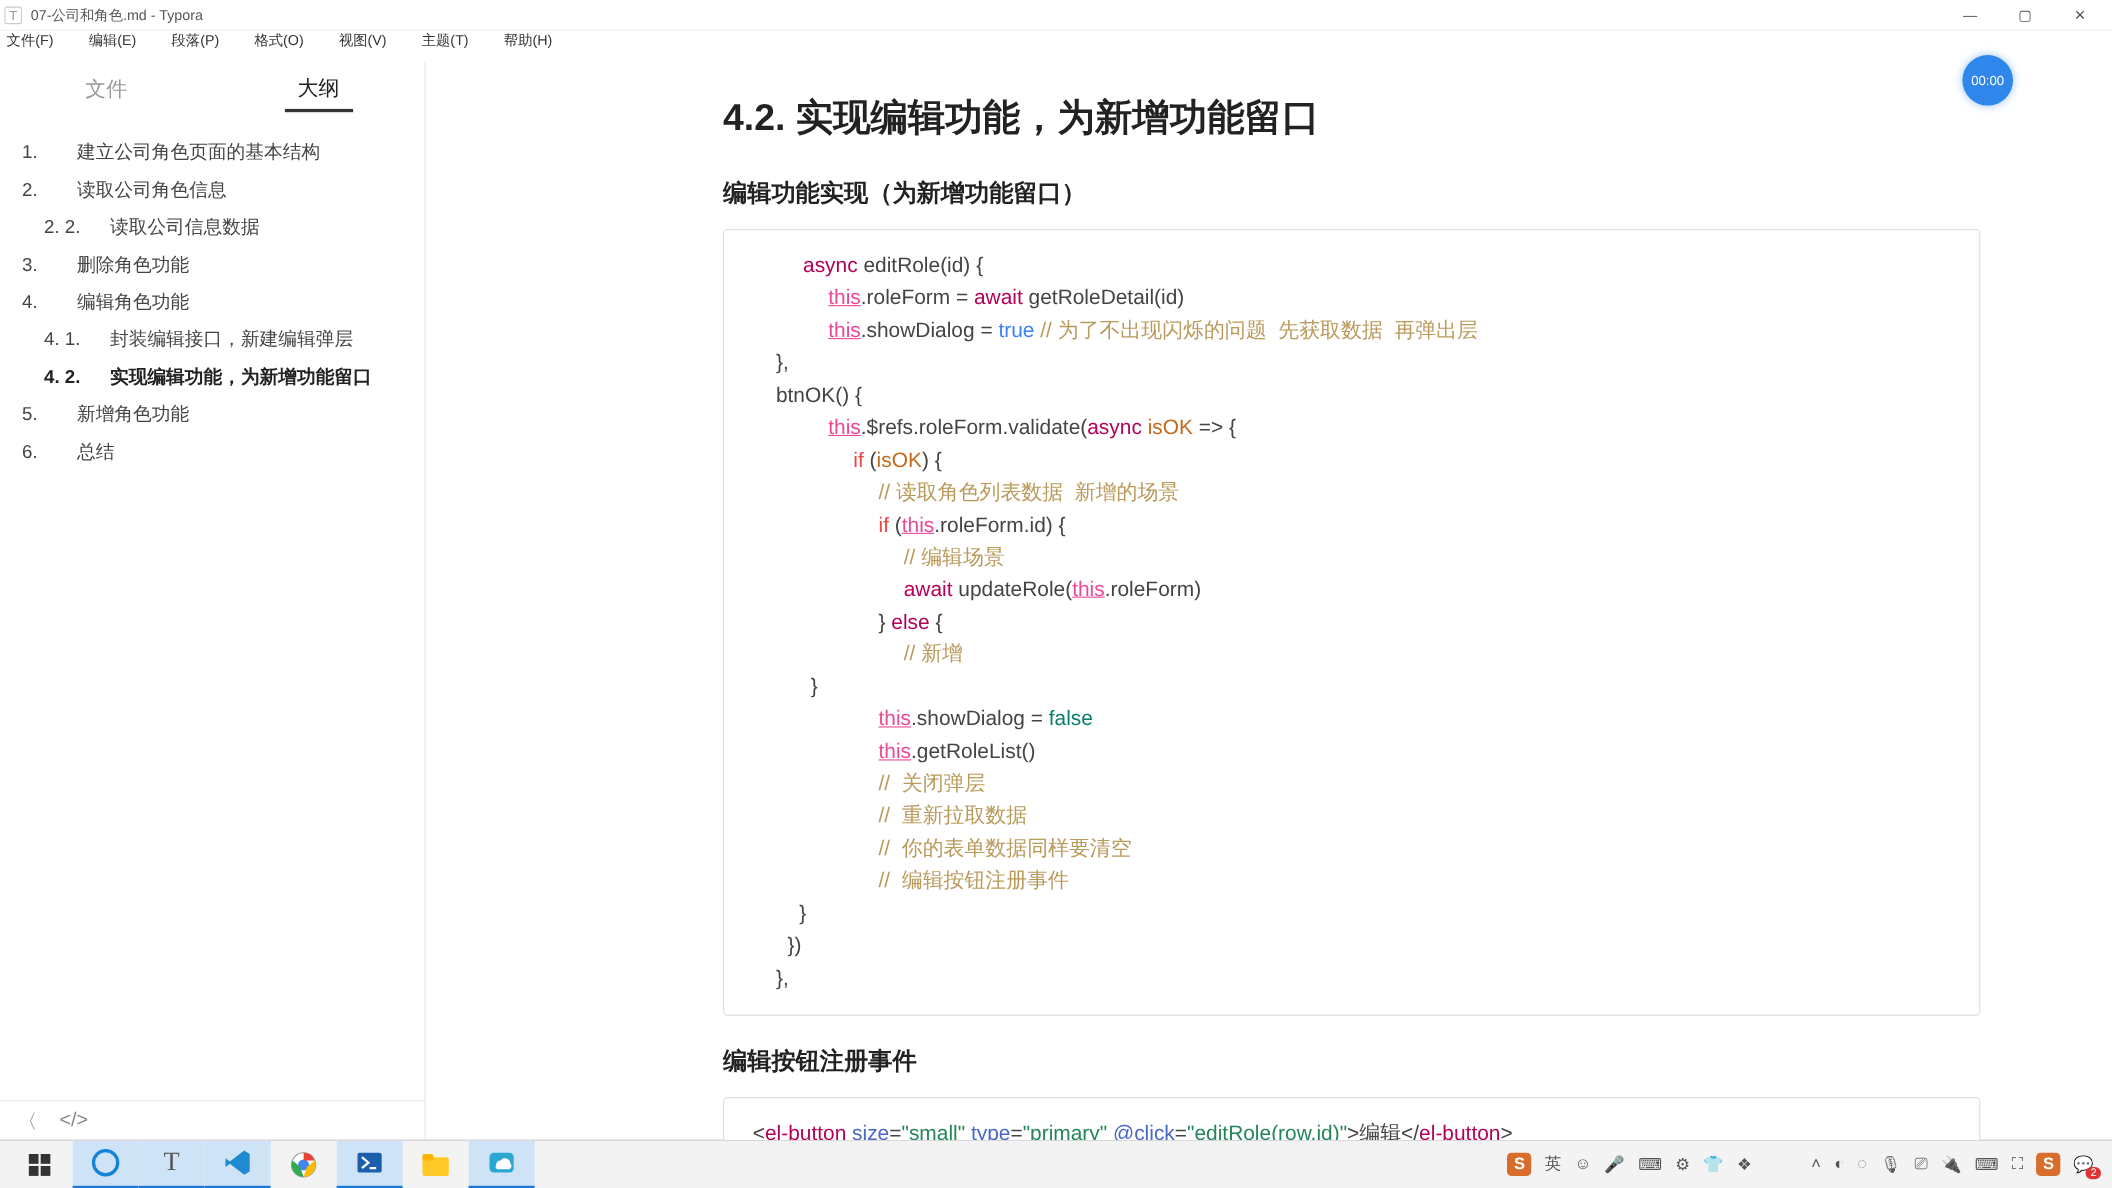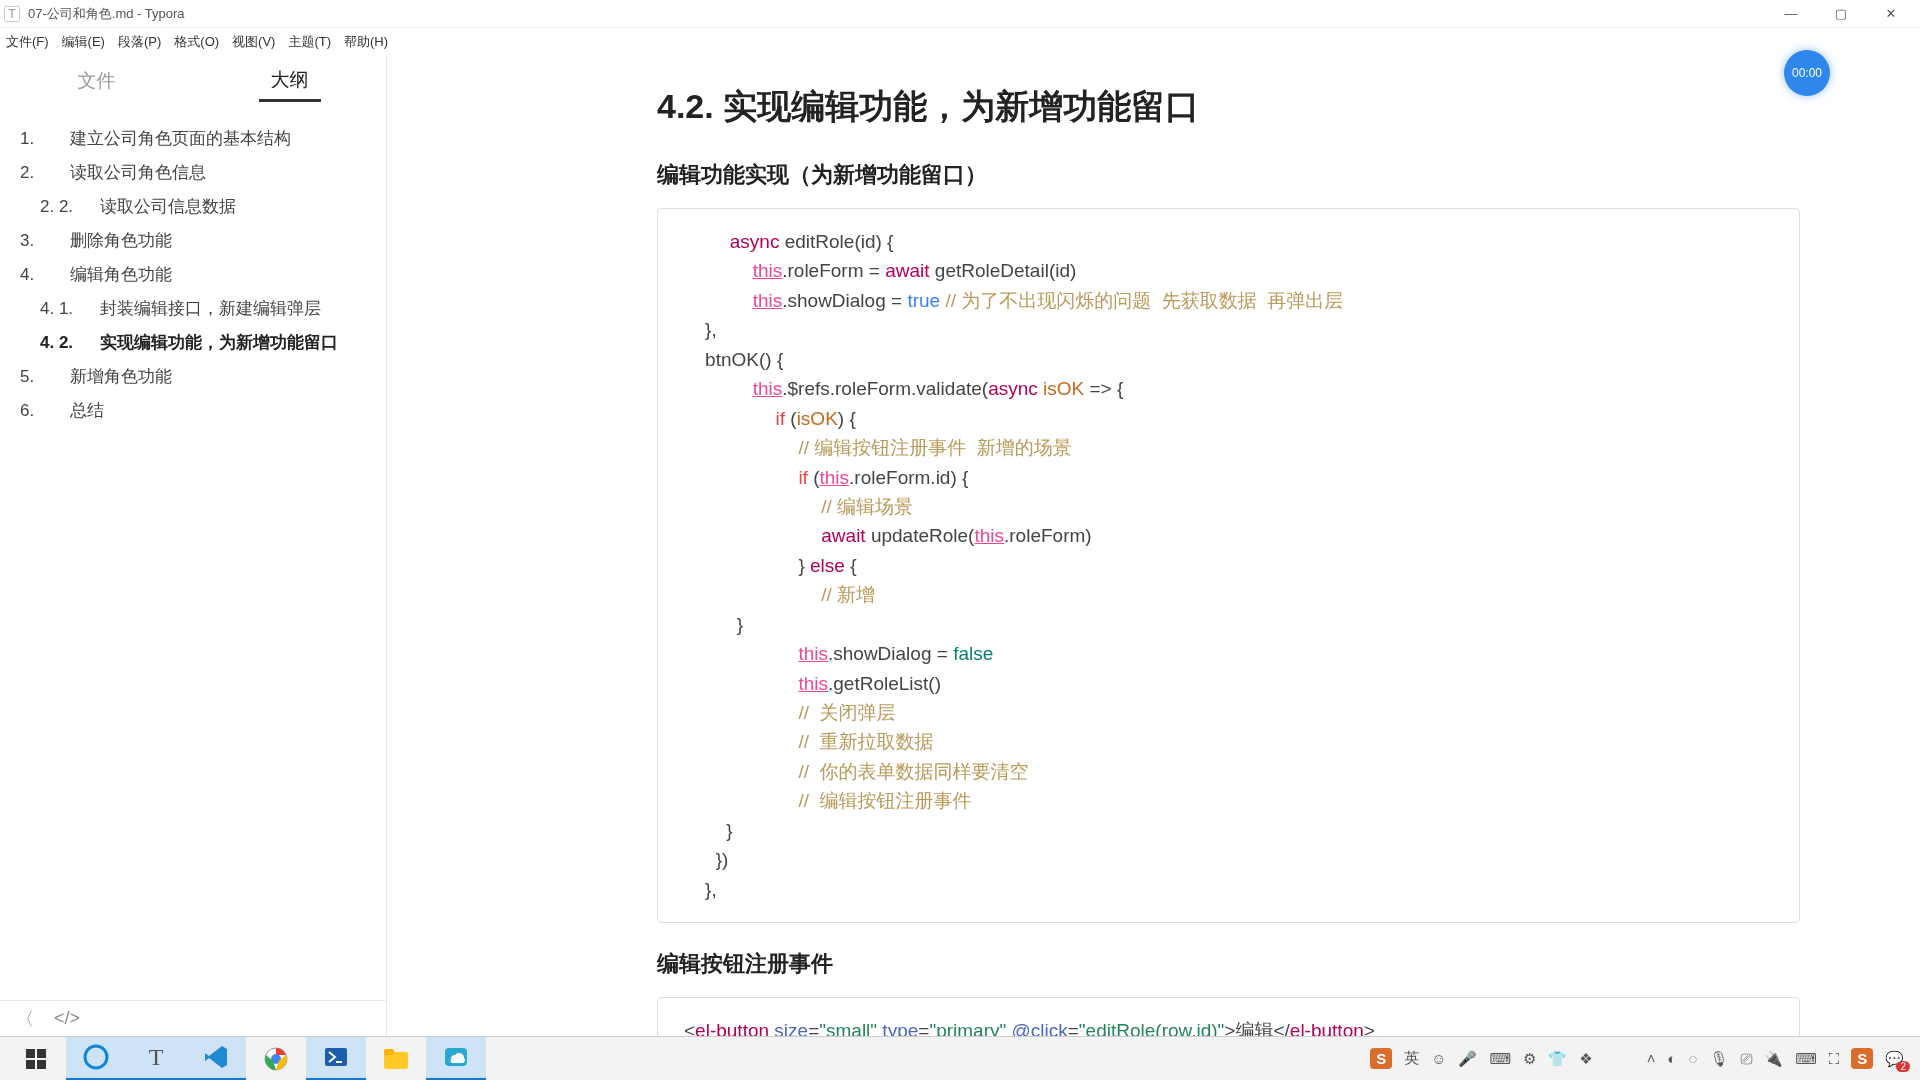--- a/index.html
+++ b/index.html
@@ -1,21 +1,21 @@
 <!DOCTYPE html>
 <html><head>
 <meta charset="utf-8">
 <style>
 * { margin:0; padding:0; box-sizing:border-box; font-family:"Microsoft YaHei","Segoe UI",sans-serif; }
 html,body{width:1920px;height:1080px;overflow:hidden;background:#fff;}
 .titlebar{height:28px;display:flex;align-items:center;padding:0 4px;font-size:13px;color:#555;border-bottom:1px solid #f0f0f0;}
 .titlebar .ic{width:16px;height:16px;margin-right:8px;display:inline-flex;align-items:center;justify-content:center;font-size:12px;color:#999;border:1px solid #ccc;border-radius:2px;}
 .titlebar .winbtns{margin-left:auto;display:flex;}
 .titlebar .winbtns span{width:50px;height:28px;display:flex;align-items:center;justify-content:center;font-size:13px;color:#555;}
-.menubar{height:28px;display:flex;align-items:center;padding:0 6px;font-size:13px;color:#333;gap:13px;}
+.menubar{height:28px;display:flex;padding:0 6px;font-size:13px;color:#333;gap:32px;}
 .menubar span{cursor:default;}
 .main{display:flex;height:calc(1080px - 28px - 28px - 44px);}
 .sidebar{width:387px;border-right:1px solid #e5e5e5;display:flex;flex-direction:column;}
 .tabs{display:flex;height:56px;}
 .tab{flex:1;display:flex;align-items:center;justify-content:center;font-size:19px;color:#999;}
 .tab.active{color:#222;}
 .tab.active .ul{border-bottom:3px solid #333;padding:0 12px 6px;}
 .tab .ul{padding:0 12px 6px;}
 .outline{flex:1;overflow:auto;padding:10px 20px;font-size:17px;color:#444;line-height:2;}
 .outline .lvl1{display:flex;}
@@ -133,21 +133,21 @@
     <h2>4.2. 实现编辑功能，为新增功能留口</h2>
     <h3>编辑功能实现（为新增功能留口）</h3>
 
 <div class="codeblock">    <span class="k-async">async</span><span> editRole(id) {</span>
       <span class="k-this">this</span><span>.roleForm = </span><span class="k-await">await</span><span> getRoleDetail(id)</span>
       <span class="k-this">this</span><span>.showDialog = </span><span class="k-true">true</span><span class="cmt"> // 为了不出现闪烁的问题  先获取数据  再弹出层</span>
 <span>    },</span>
 <span>    btnOK() {</span>
       <span class="k-this">this</span><span>.$refs.roleForm.validate(</span><span class="k-async">async</span><span class="id"> isOK</span><span> =&gt; {</span>
         <span class="k-if">if</span><span> (</span><span class="id">isOK</span><span>) {</span>
-          <span class="cmt">// 编辑按钮注册事件  新增的场景</span>
+          <span class="cmt">// 读取角色列表数据  新增的场景</span>
           <span class="k-if">if</span><span> (</span><span class="k-this">this</span><span>.roleForm.id) {</span>
             <span class="cmt">// 编辑场景</span>
             <span class="k-await">await</span><span> updateRole(</span><span class="k-this">this</span><span>.roleForm)</span>
           <span>} </span><span class="k-else">else</span><span> {</span>
             <span class="cmt">// 新增</span>
 <span>          }</span>
           <span class="k-this">this</span><span>.showDialog = </span><span class="k-false">false</span>
           <span class="k-this">this</span><span>.getRoleList()</span>
           <span class="cmt">//  关闭弹层</span>
           <span class="cmt">//  重新拉取数据</span>

